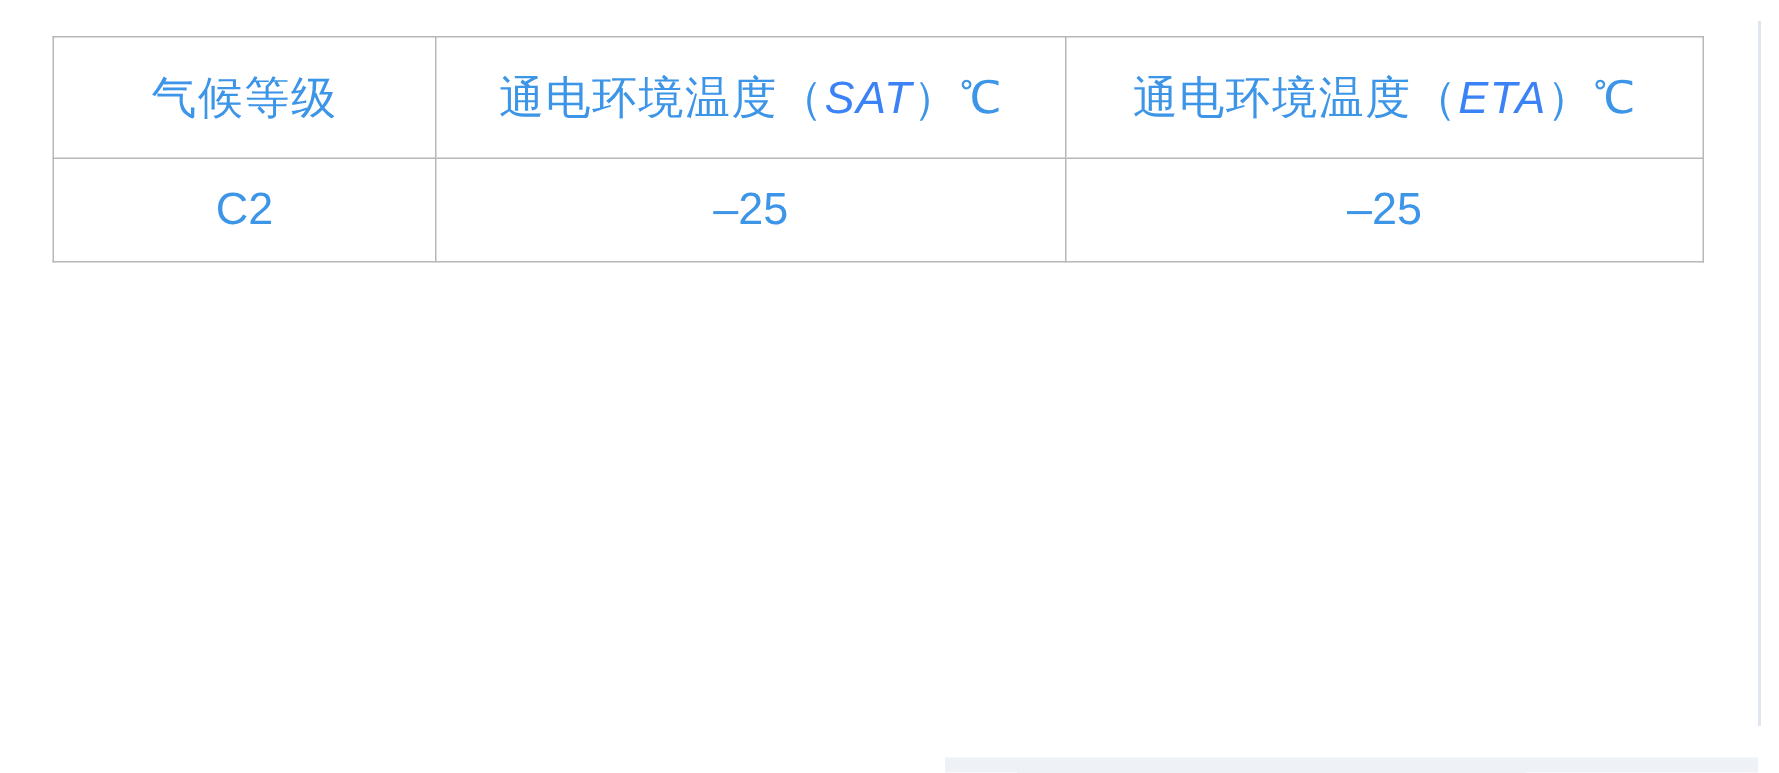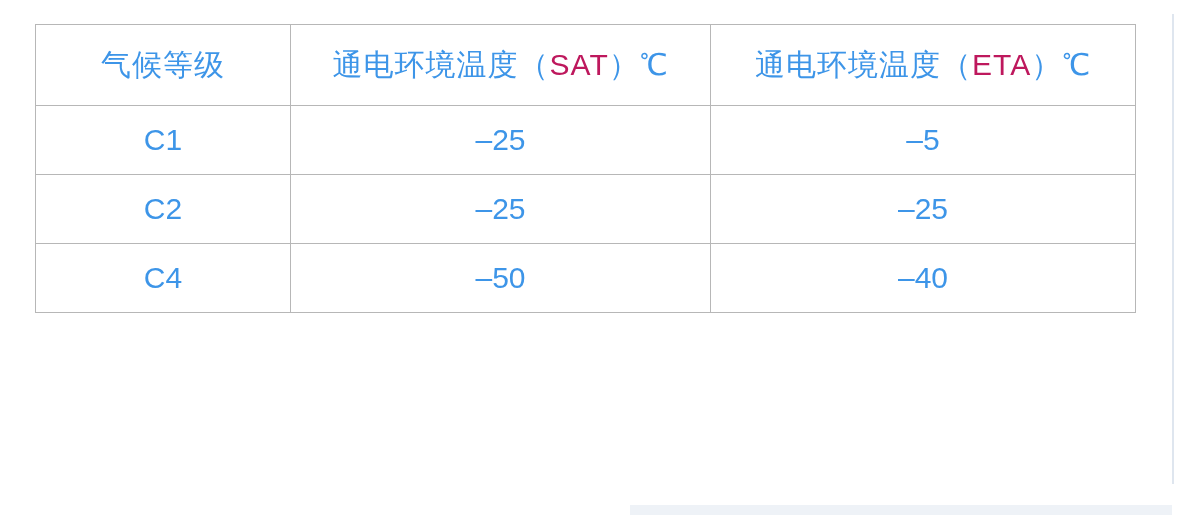--- a/index.html
+++ b/index.html
@@ -49,21 +49,22 @@
     letter-spacing: 1px;
   }
   table.climate-table td {
     height: 66px;
     font-size: 30px;
   }
   col.c-grade { width: 255px; }
   col.c-sat   { width: 420px; }
   col.c-eta   { width: 425px; }
   .hl {
-    color: #be185d;
+    color: #3b82f6;
+    font-style: italic;
   }
   
   .right-rule {
     position: absolute;
     left: 1172px;
     top: 14px;
     width: 2px;
     height: 470px;
     background: #dfe6ef;
   }
@@ -97,33 +98,23 @@
           <th>
             <span>通电环境温度（</span><span class="hl">SAT</span><span>）℃</span>
           </th>
           <th>
             <span>通电环境温度（</span><span class="hl">ETA</span><span>）℃</span>
           </th>
         </tr>
       </thead>
       <tbody>
         <tr>
-          <td>C1</td>
-          <td>–25</td>
-          <td>–5</td>
-        </tr>
-        <tr>
           <td>C2</td>
           <td>–25</td>
           <td>–25</td>
-        </tr>
-        <tr>
-          <td>C4</td>
-          <td>–50</td>
-          <td>–40</td>
         </tr>
       </tbody>
     </table>
   </div>
 
   <div class="right-rule"></div>
   <div class="bottom-strip"></div>
 
 </div>
 

